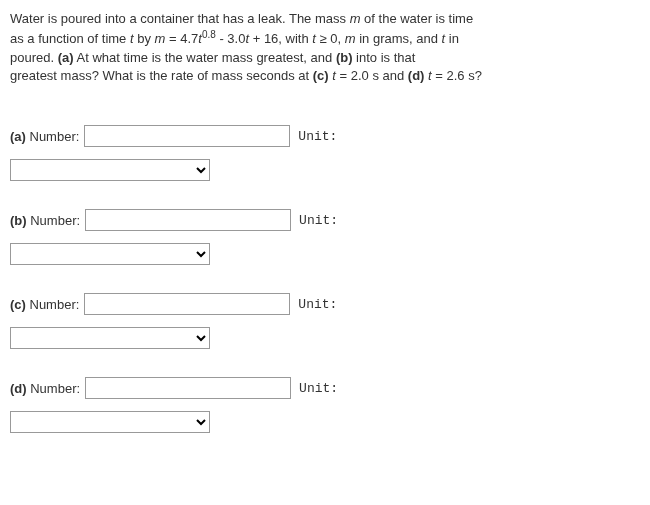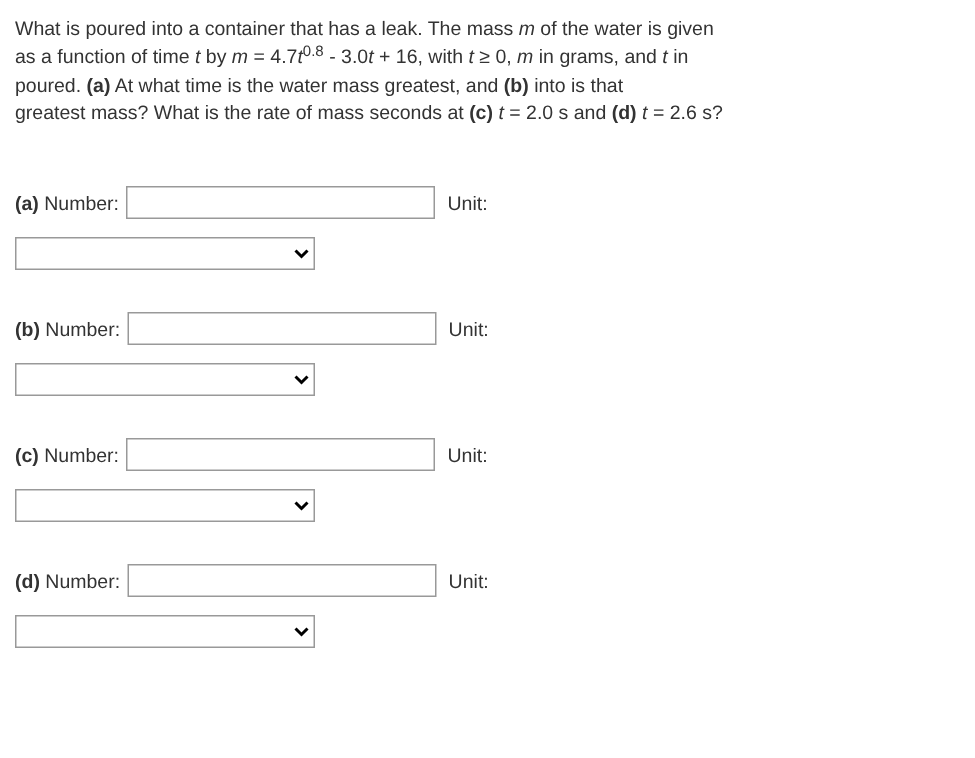--- a/index.html
+++ b/index.html
@@ -30,39 +30,40 @@
     }
     .number-input {
       width: 200px;
       height: 20px;
       border: 1px solid #999;
       font-size: 13px;
       padding: 0 2px;
     }
     .unit-label {
       margin-left: 8px;
+      font-family: Liberation Mono, monospace;
     }
     .unit-select {
       width: 200px;
       height: 22px;
       border: 1px solid #999;
       font-size: 13px;
       margin-bottom: 28px;
       display: block;
       background: white;
     }
     sup {
       font-size: 10px;
     }
   </style>
 </head>
 <body>
 
 <div class="problem-text">
-  <span>What is poured into a container that has a leak. The mass </span><span class="italic">m</span><span> of the water is given</span><br>
+  <span>Water is poured into a container that has a leak. The mass </span><span class="italic">m</span><span> of the water is time</span><br>
   <span>as a function of time </span><span class="italic">t</span><span> by </span><span class="italic">m</span><span> = 4.7</span><span class="italic">t</span><sup>0.8</sup><span> - 3.0</span><span class="italic">t</span><span> + 16, with </span><span class="italic">t</span><span> ≥ 0, </span><span class="italic">m</span><span> in grams, and </span><span class="italic">t</span><span> in</span><br>
   <span>poured. </span><span class="bold">(a)</span><span> At what time is the water mass greatest, and </span><span class="bold">(b)</span><span> into is that</span><br>
   <span>greatest mass? What is the rate of mass seconds at </span><span class="bold">(c)</span><span> </span><span class="italic">t</span><span> = 2.0 s and </span><span class="bold">(d)</span><span> </span><span class="italic">t</span><span> = 2.6 s?</span>
 </div>
 
 <div class="part-row">
   <span class="part-label"><span class="bold">(a)</span><span> Number: </span></span>
   <input type="text" class="number-input" style="">
   <span class="unit-label">Unit:</span>
 </div>

